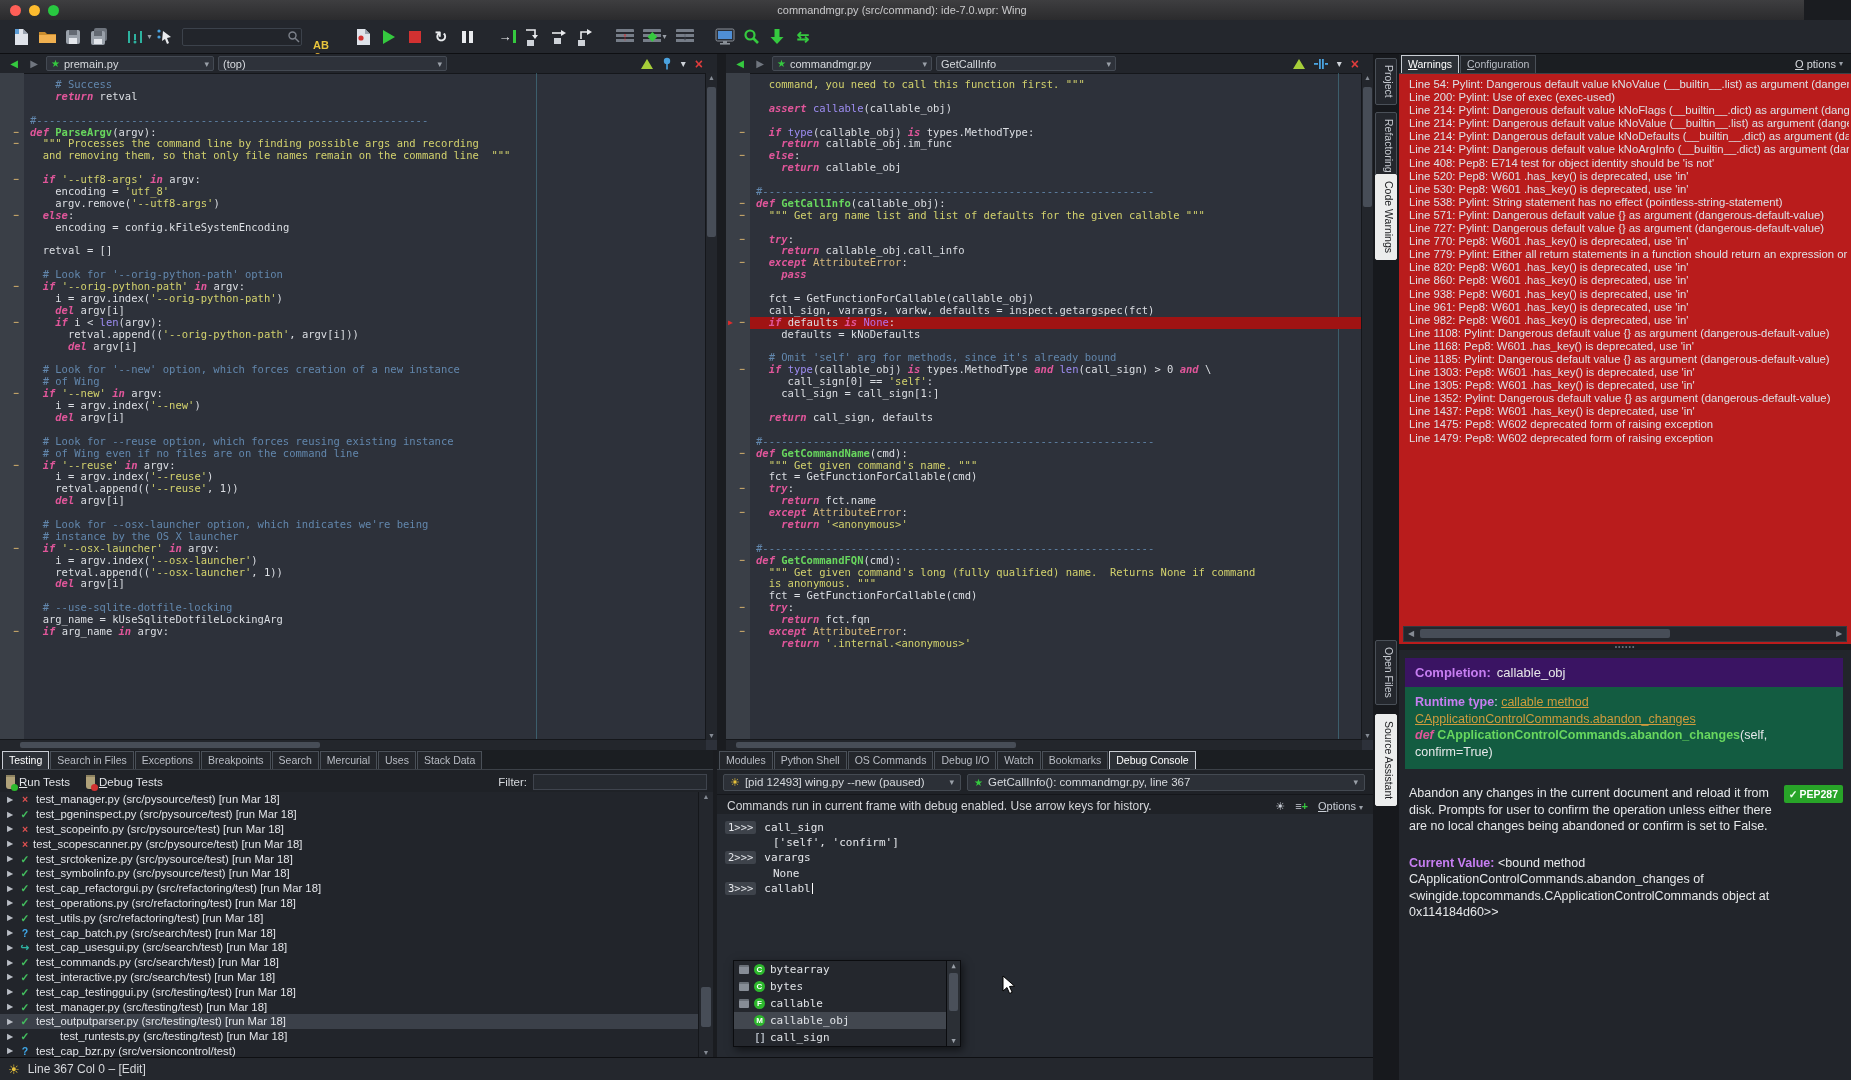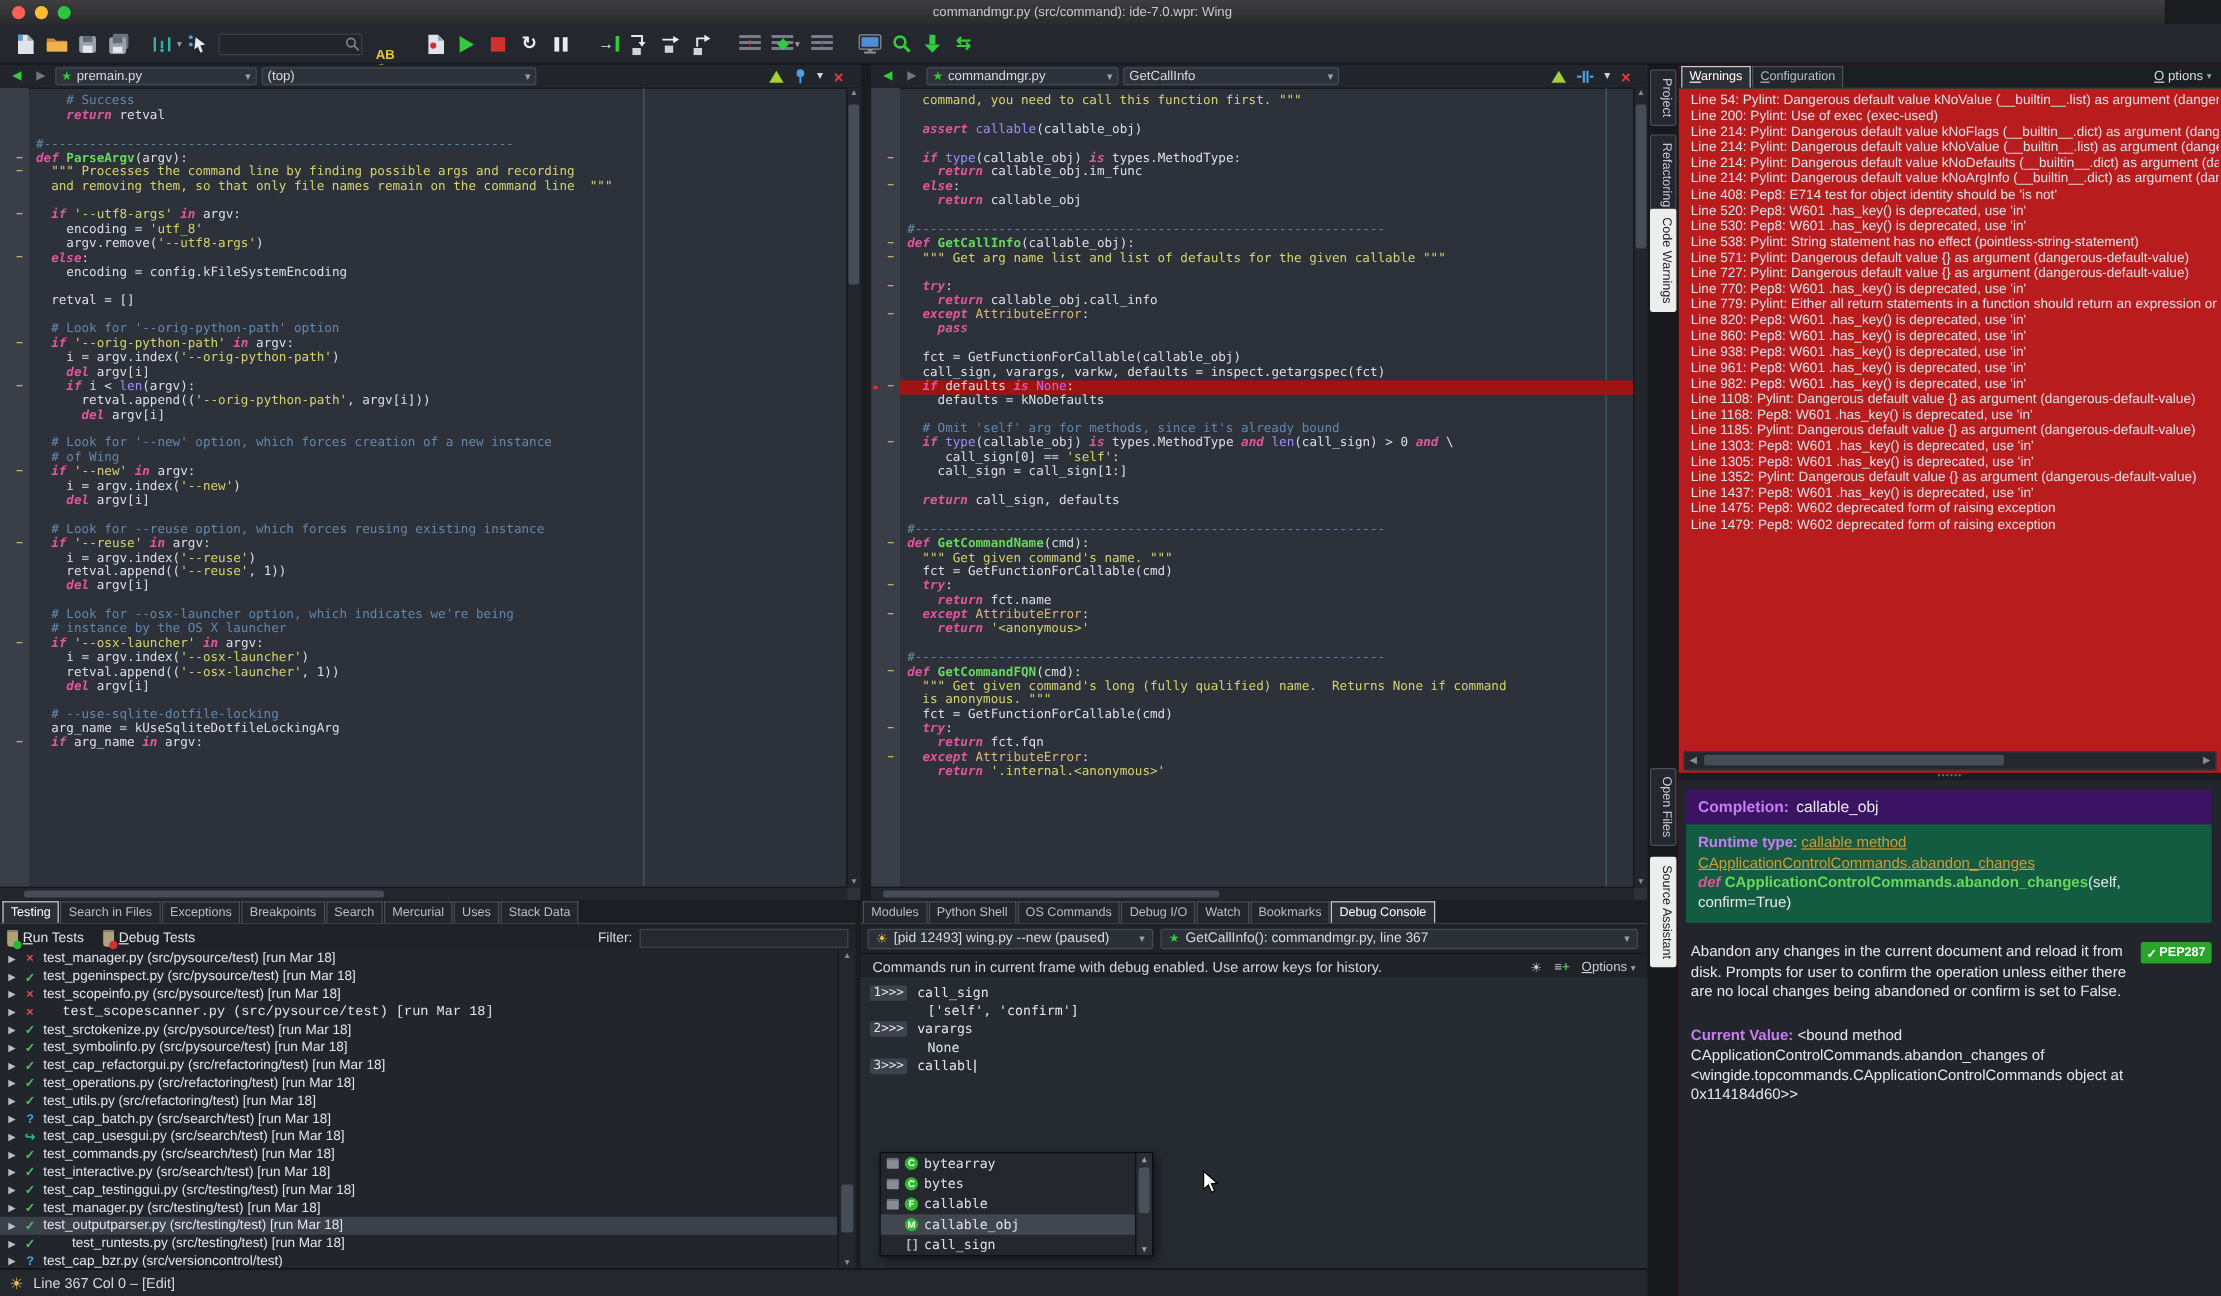--- a/index.html
+++ b/index.html
@@ -353,20 +353,21 @@
           <div class="ln"><span class="gut"></span><span class="code"><span class="tx">      </span><span class="tx">retval</span><span class="tx">.</span><span class="tx">append</span><span class="tx">((</span><span class="st">'--orig-python-path'</span><span class="tx">, </span><span class="tx">argv</span><span class="tx">[</span><span class="tx">i</span><span class="tx">]))</span></span></div>
           <div class="ln"><span class="gut"></span><span class="code"><span class="tx">      </span><span class="kw">del</span><span class="tx"> </span><span class="tx">argv</span><span class="tx">[</span><span class="tx">i</span><span class="tx">]</span></span></div>
           <div class="ln"><span class="gut"></span><span class="code"></span></div>
           <div class="ln"><span class="gut"></span><span class="code"><span class="tx">  </span><span class="cm"># Look for '--new' option, which forces creation of a new instance</span></span></div>
           <div class="ln"><span class="gut"></span><span class="code"><span class="tx">  </span><span class="cm"># of Wing</span></span></div>
           <div class="ln"><span class="gut"><span class="fold">−</span></span><span class="code"><span class="tx">  </span><span class="kw">if</span><span class="tx"> </span><span class="st">'--new'</span><span class="tx"> </span><span class="kw">in</span><span class="tx"> </span><span class="tx">argv</span><span class="tx">:</span></span></div>
           <div class="ln"><span class="gut"></span><span class="code"><span class="tx">    </span><span class="tx">i</span><span class="tx"> = </span><span class="tx">argv</span><span class="tx">.</span><span class="tx">index</span><span class="tx">(</span><span class="st">'--new'</span><span class="tx">)</span></span></div>
           <div class="ln"><span class="gut"></span><span class="code"><span class="tx">    </span><span class="kw">del</span><span class="tx"> </span><span class="tx">argv</span><span class="tx">[</span><span class="tx">i</span><span class="tx">]</span></span></div>
           <div class="ln"><span class="gut"></span><span class="code"></span></div>
           <div class="ln"><span class="gut"></span><span class="code"><span class="tx">  </span><span class="cm"># Look for --reuse option, which forces reusing existing instance</span></span></div>
+          <div class="ln"><span class="gut"></span><span class="code"><span class="tx">  </span><span class="cm"># of Wing even if no files are on the command line</span></span></div>
           <div class="ln"><span class="gut"><span class="fold">−</span></span><span class="code"><span class="tx">  </span><span class="kw">if</span><span class="tx"> </span><span class="st">'--reuse'</span><span class="tx"> </span><span class="kw">in</span><span class="tx"> </span><span class="tx">argv</span><span class="tx">:</span></span></div>
           <div class="ln"><span class="gut"></span><span class="code"><span class="tx">    </span><span class="tx">i</span><span class="tx"> = </span><span class="tx">argv</span><span class="tx">.</span><span class="tx">index</span><span class="tx">(</span><span class="st">'--reuse'</span><span class="tx">)</span></span></div>
           <div class="ln"><span class="gut"></span><span class="code"><span class="tx">    </span><span class="tx">retval</span><span class="tx">.</span><span class="tx">append</span><span class="tx">((</span><span class="st">'--reuse'</span><span class="tx">, 1))</span></span></div>
           <div class="ln"><span class="gut"></span><span class="code"><span class="tx">    </span><span class="kw">del</span><span class="tx"> </span><span class="tx">argv</span><span class="tx">[</span><span class="tx">i</span><span class="tx">]</span></span></div>
           <div class="ln"><span class="gut"></span><span class="code"></span></div>
           <div class="ln"><span class="gut"></span><span class="code"><span class="tx">  </span><span class="cm"># Look for --osx-launcher option, which indicates we're being</span></span></div>
           <div class="ln"><span class="gut"></span><span class="code"><span class="tx">  </span><span class="cm"># instance by the OS X launcher</span></span></div>
           <div class="ln"><span class="gut"><span class="fold">−</span></span><span class="code"><span class="tx">  </span><span class="kw">if</span><span class="tx"> </span><span class="st">'--osx-launcher'</span><span class="tx"> </span><span class="kw">in</span><span class="tx"> </span><span class="tx">argv</span><span class="tx">:</span></span></div>
           <div class="ln"><span class="gut"></span><span class="code"><span class="tx">    </span><span class="tx">i</span><span class="tx"> = </span><span class="tx">argv</span><span class="tx">.</span><span class="tx">index</span><span class="tx">(</span><span class="st">'--osx-launcher'</span><span class="tx">)</span></span></div>
           <div class="ln"><span class="gut"></span><span class="code"><span class="tx">    </span><span class="tx">retval</span><span class="tx">.</span><span class="tx">append</span><span class="tx">((</span><span class="st">'--osx-launcher'</span><span class="tx">, 1))</span></span></div>
@@ -592,21 +593,21 @@
           <span style="margin-left: 4px;">test_pgeninspect.py (src/pysource/test) [run Mar 18]</span>
         </div>
         <div class="trow">
           <span class="tri">▶</span>
           <span class="tstat s-fail">×</span>
           <span style="margin-left: 4px;">test_scopeinfo.py (src/pysource/test) [run Mar 18]</span>
         </div>
         <div class="trow">
           <span class="tri">▶</span>
           <span class="tstat s-fail">×</span>
-          <span style="margin-left: 20px; font-family: Liberation Mono, monospace;">test_scopescanner.py (src/pysource/test) [run Mar 18]</span>
+          <span style="margin-left: 1px;">test_scopescanner.py (src/pysource/test) [run Mar 18]</span>
         </div>
         <div class="trow">
           <span class="tri">▶</span>
           <span class="tstat s-pass">✓</span>
           <span style="margin-left: 4px;">test_srctokenize.py (src/pysource/test) [run Mar 18]</span>
         </div>
         <div class="trow">
           <span class="tri">▶</span>
           <span class="tstat s-pass">✓</span>
           <span style="margin-left: 4px;">test_symbolinfo.py (src/pysource/test) [run Mar 18]</span>

